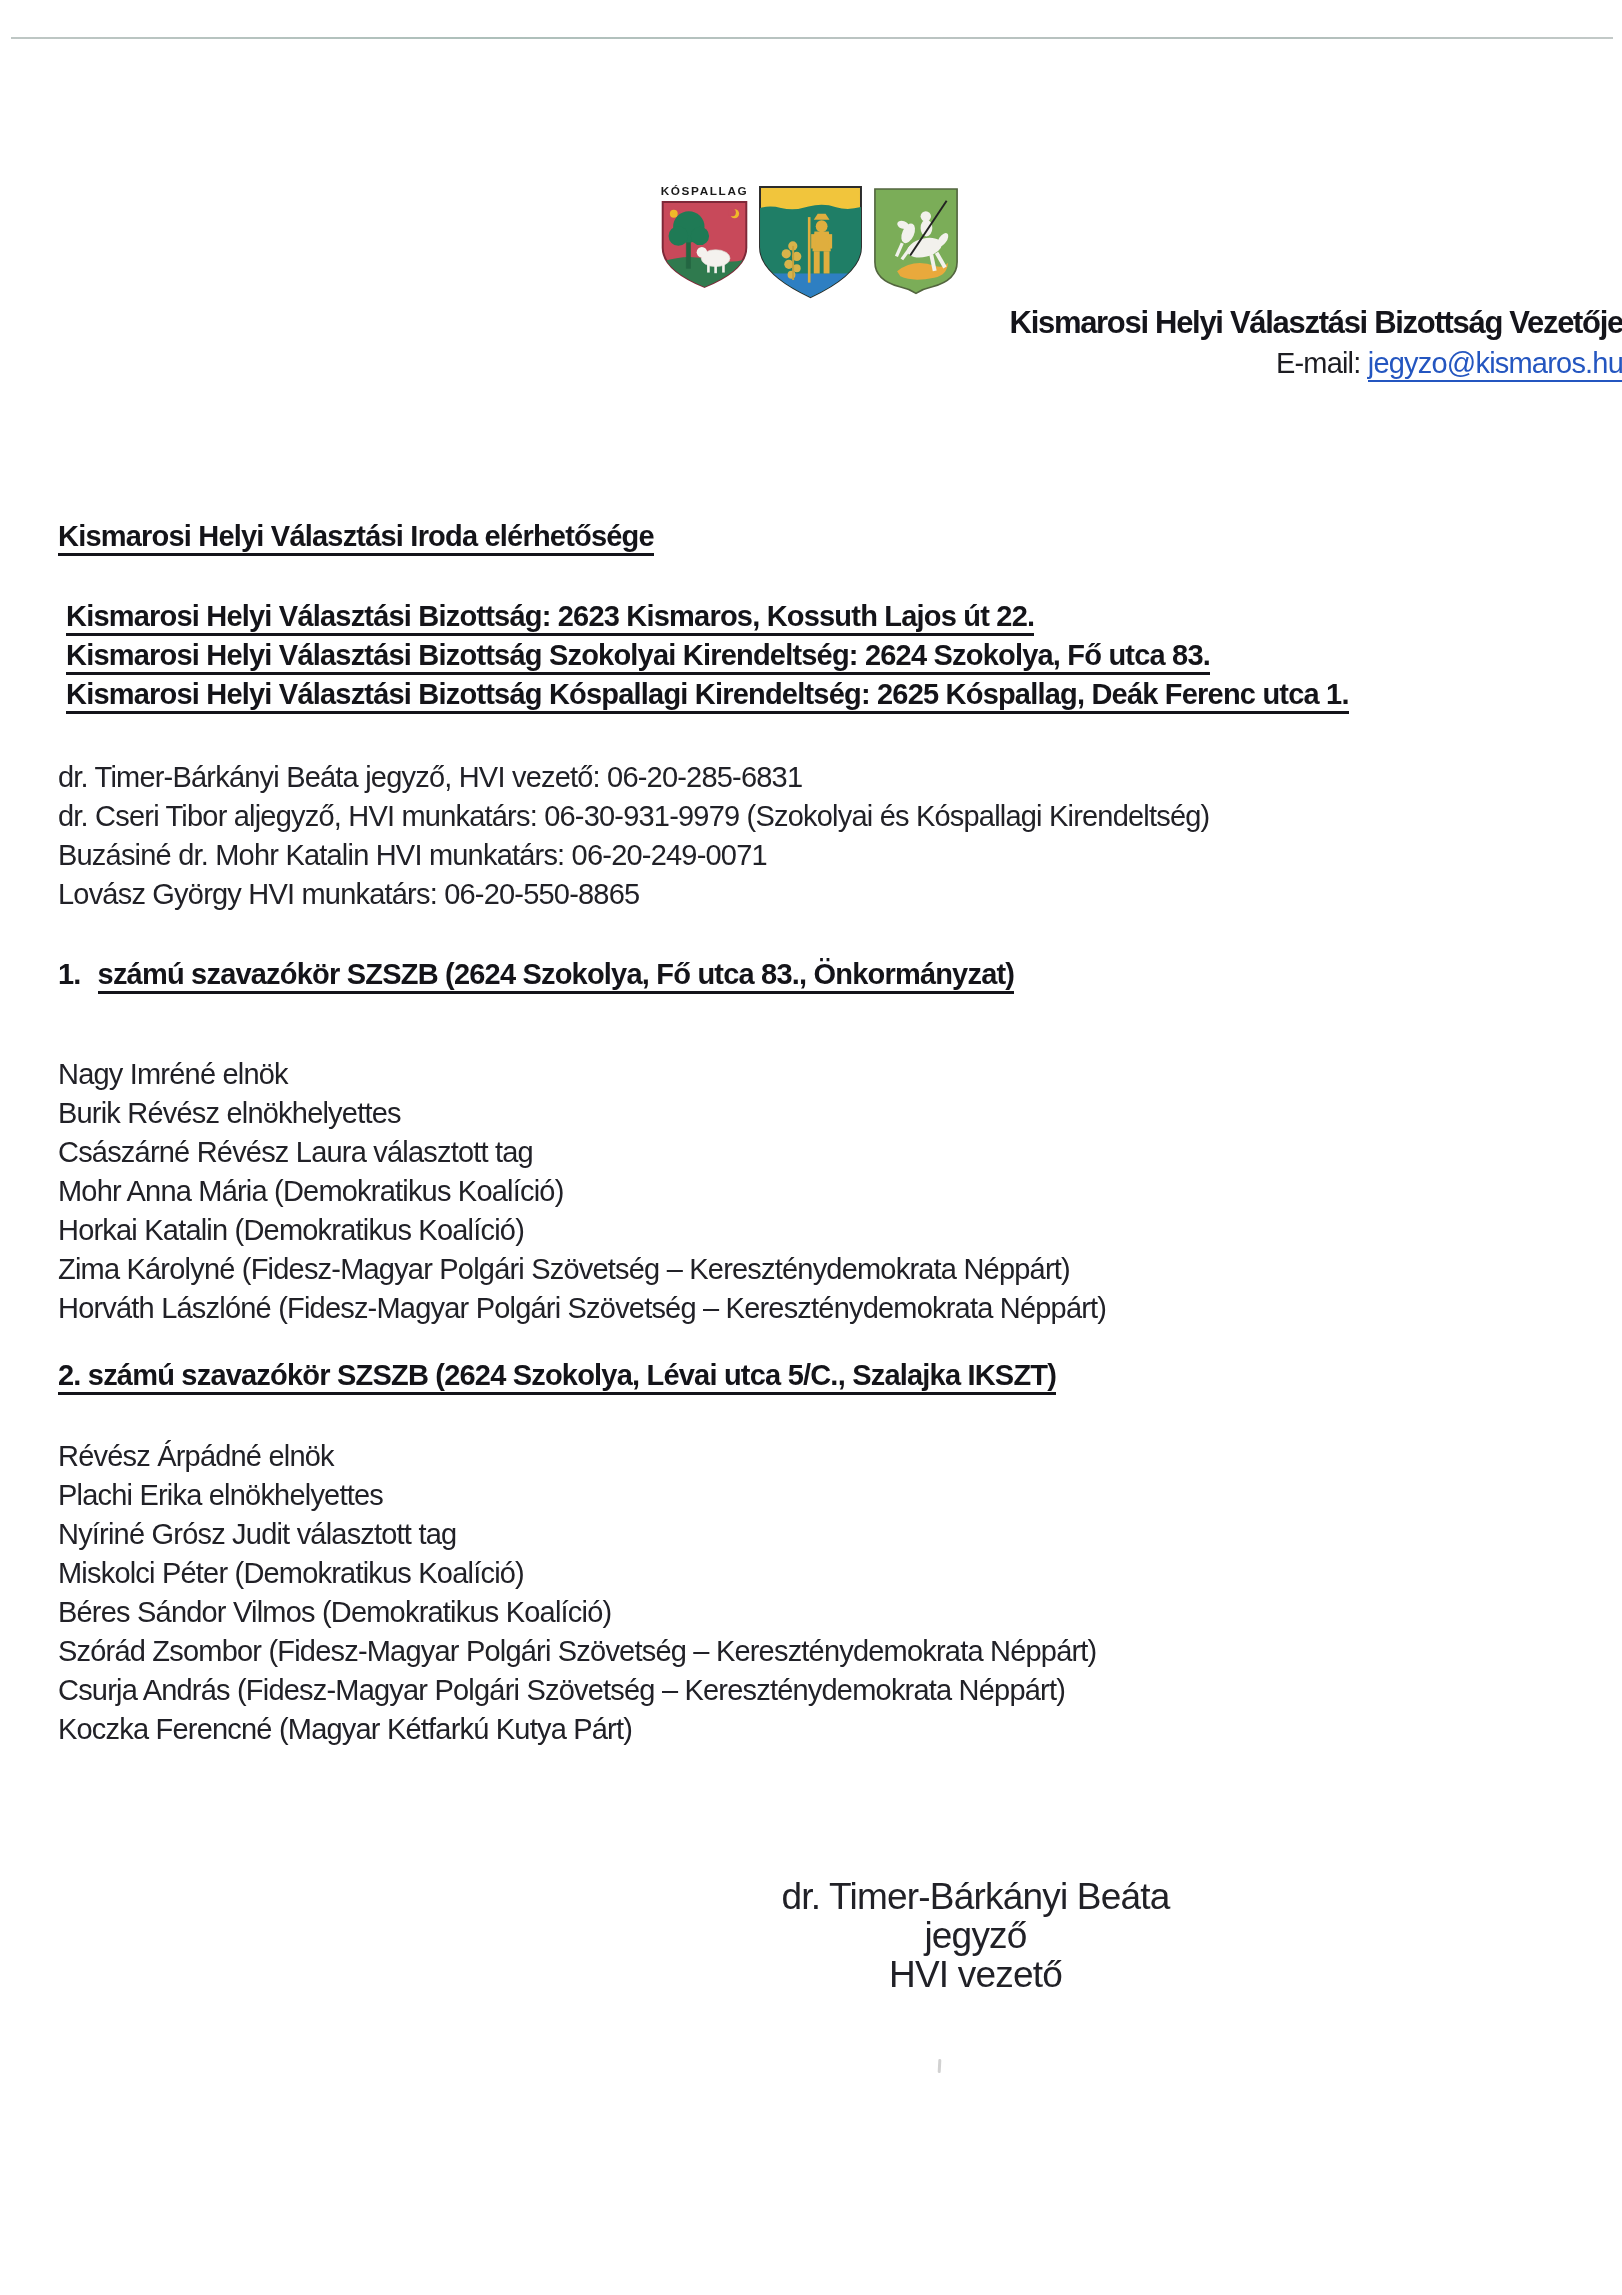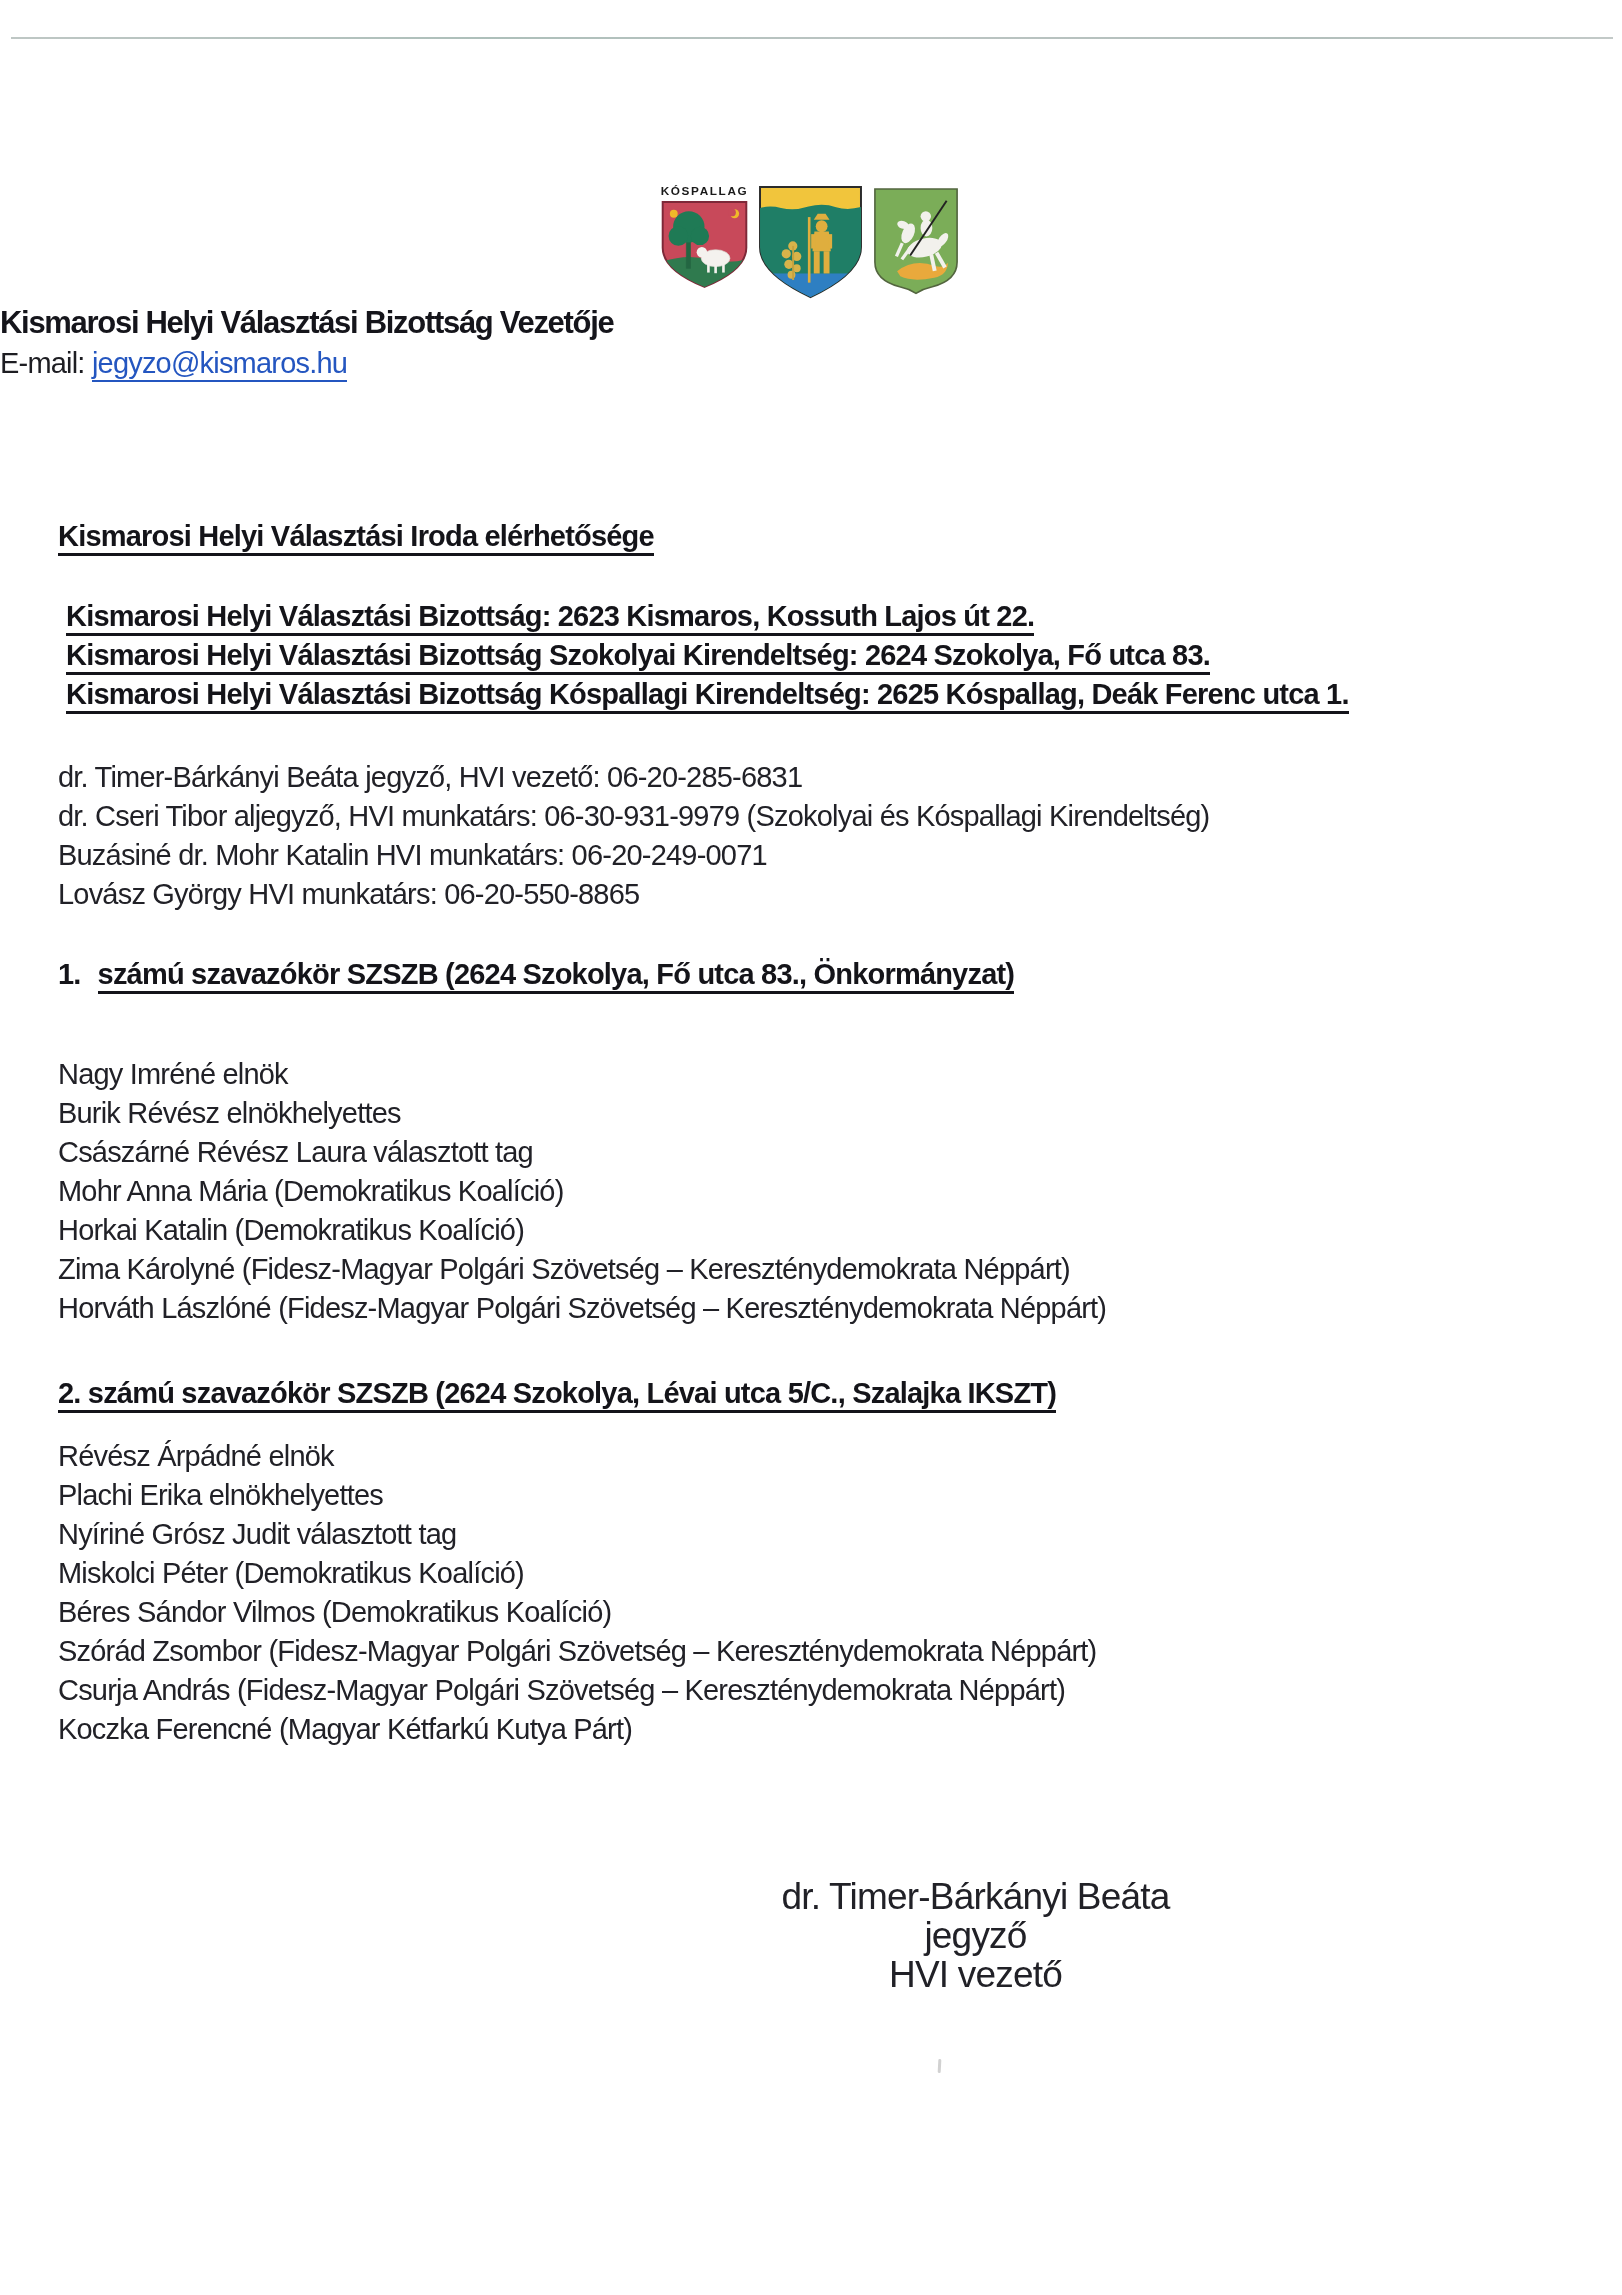--- a/index.html
+++ b/index.html
@@ -19,21 +19,21 @@
     background:linear-gradient(90deg,#b3bdba,#9fb4ae 30%,#b0bab8 55%,#a4b3af 80%,#b8c0be);
     opacity:.85;
   }
 
   
   .arms-row{position:absolute;left:0;top:0;width:100%;height:0;}
   .arm{position:absolute;}
   .arm svg{display:block;}
 
   .header-text{
-    position:absolute;left:0;top:302px;width:1623px;text-align:left;
+    position:absolute;left:0;top:302px;width:1623px;text-align:right;
   }
   .hdr-title{
     font-size:31px;font-weight:700;letter-spacing:-1.3px;line-height:41px;color:#15151b;
   }
   .hdr-line{
     font-size:29px;letter-spacing:-0.8px;line-height:41px;color:#1d1d22;
   }
   .email-link{
     color:#2456c0;text-decoration:none;border-bottom:2.6px solid #2456c0;padding-bottom:0.7px;
     cursor:pointer;
@@ -181,21 +181,21 @@
   <div class="blk plain" style="top:1035px;margin-top:20px;">
     <div>Nagy Imréné elnök</div>
     <div>Burik Révész elnökhelyettes</div>
     <div>Császárné Révész Laura választott tag</div>
     <div>Mohr Anna Mária (Demokratikus Koalíció)</div>
     <div>Horkai Katalin (Demokratikus Koalíció)</div>
     <div>Zima Károlyné (Fidesz-Magyar Polgári Szövetség – Kereszténydemokrata Néppárt)</div>
     <div>Horváth Lászlóné (Fidesz-Magyar Polgári Szövetség – Kereszténydemokrata Néppárt)</div>
   </div>
 
-  <div class="blk" style="top:1356px;margin-top:18px;">
+  <div class="blk" style="top:1356px;">
     <span class="bold bu">2. számú szavazókör SZSZB (2624 Szokolya, Lévai utca 5/C., Szalajka IKSZT)</span>
   </div>
 
   <div class="blk plain" style="top:1437px;">
     <div>Révész Árpádné elnök</div>
     <div>Plachi Erika elnökhelyettes</div>
     <div>Nyíriné Grósz Judit választott tag</div>
     <div>Miskolci Péter (Demokratikus Koalíció)</div>
     <div>Béres Sándor Vilmos (Demokratikus Koalíció)</div>
     <div>Szórád Zsombor (Fidesz-Magyar Polgári Szövetség – Kereszténydemokrata Néppárt)</div>

